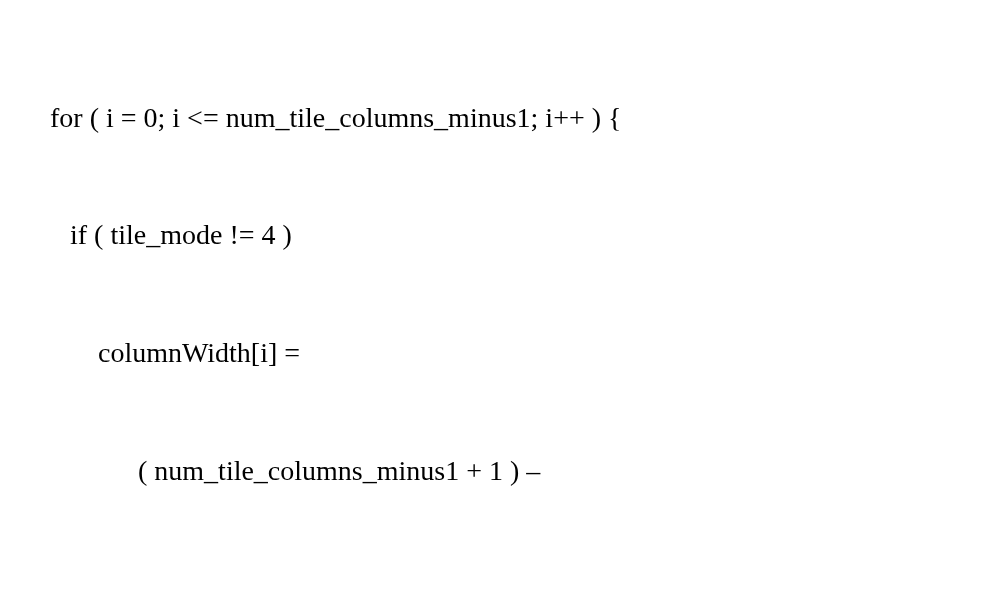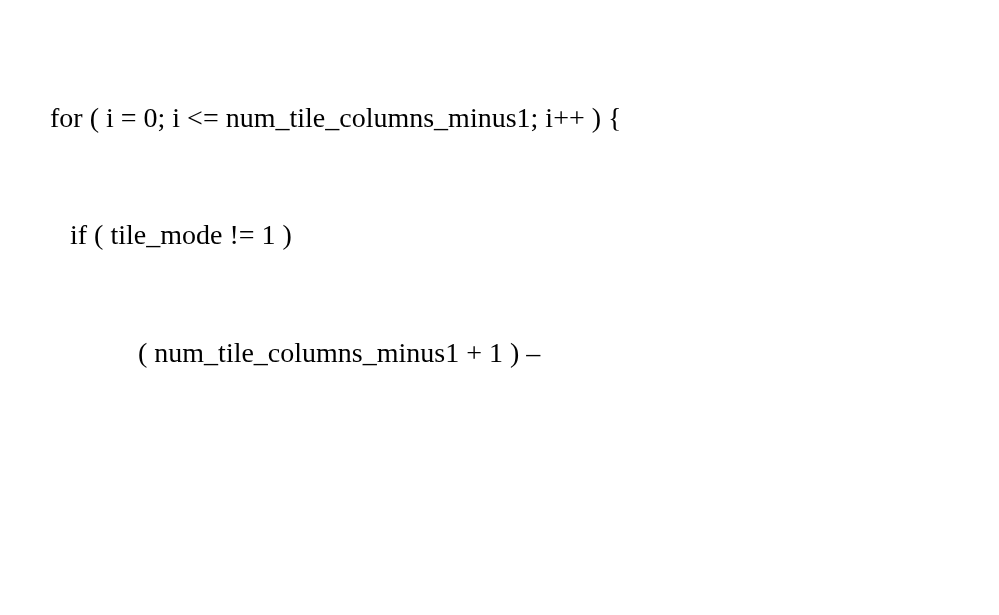--- a/index.html
+++ b/index.html
@@ -23,19 +23,20 @@
   }
   .indent-1 { padding-left: 20px; }
   .indent-2 { padding-left: 48px; }
   .indent-3 { padding-left: 88px; }
 </style>
 </head>
 <body>
 
 <div class="code-container">
 <span class="line">for ( i = 0; i &lt;= num_tile_columns_minus1; i++ ) {</span>
-<span class="line indent-1">if ( tile_mode != 1 )</span>
+<span class="line indent-1">if ( tile_mode != 4 )</span>
+<span class="line indent-2">columnWidth[i] =</span>
 <span class="line indent-3">( num_tile_columns_minus1 + 1 ) –</span>
 
 
 
 
 </div>
 
 </body></html>

